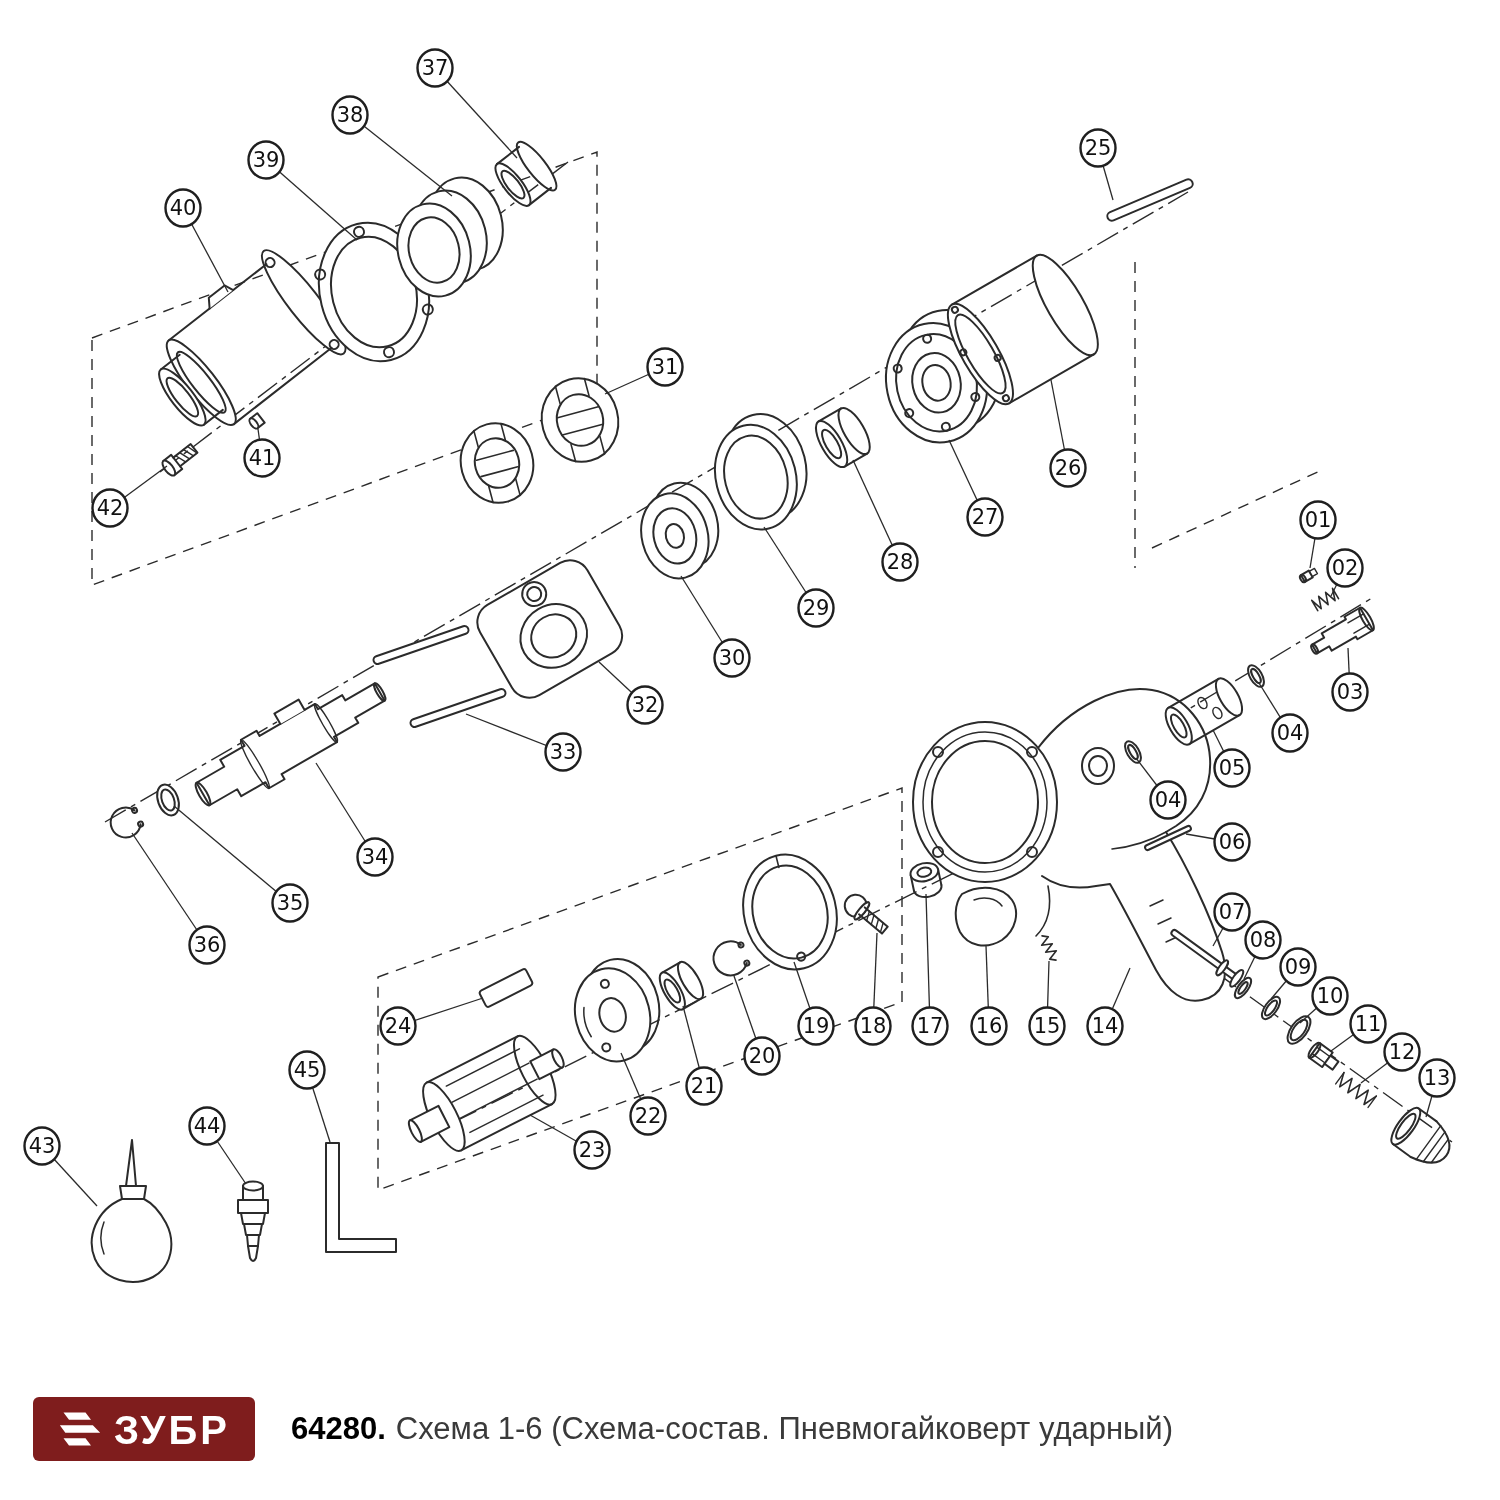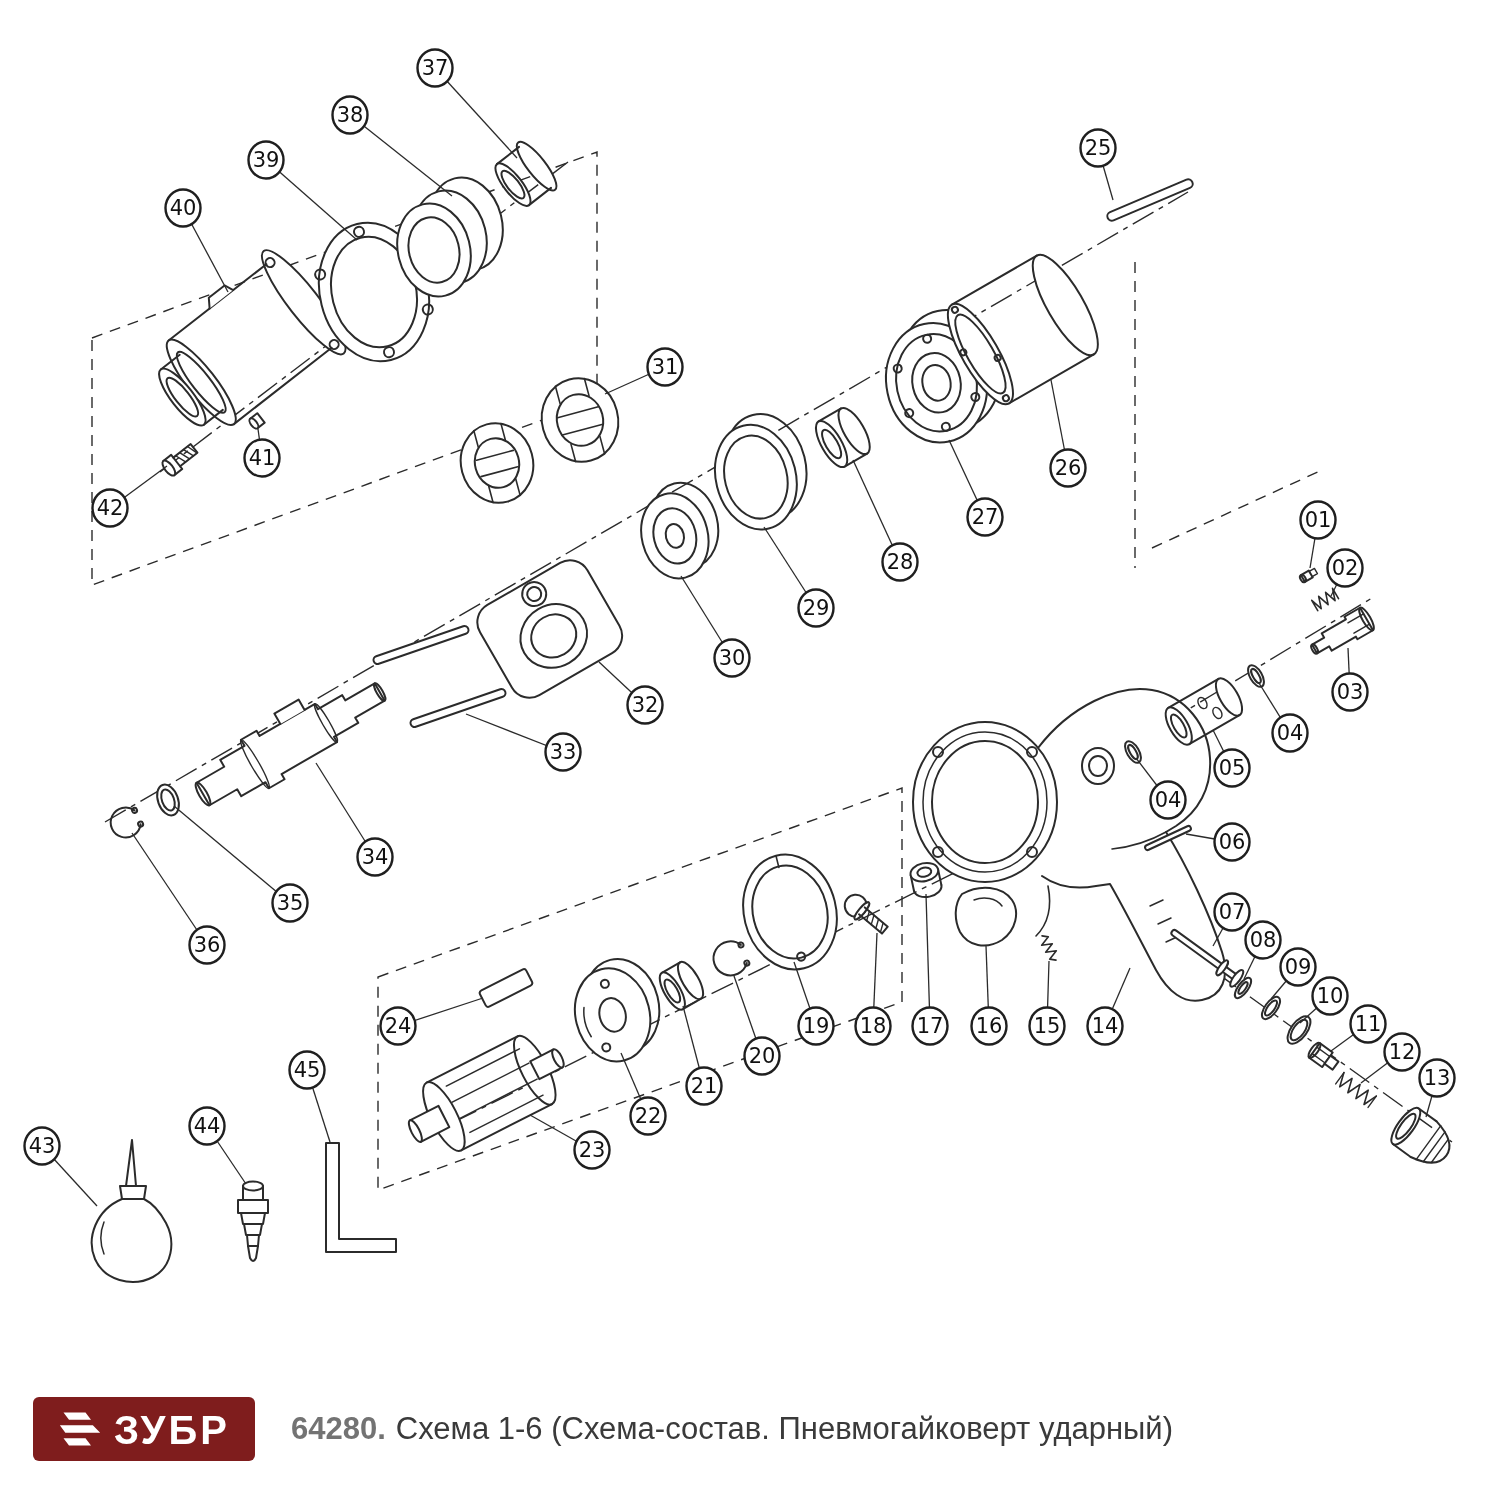--- a/index.html
+++ b/index.html
@@ -11,21 +11,21 @@
   .construction{stroke:#2b2b2b;stroke-width:1.4;fill:none;}
   #leader-layer line{stroke:#2b2b2b;stroke-width:1.3;}
   #callout-layer ellipse{fill:#fff;stroke:#1f1f1f;stroke-width:2.4;}
   #callout-layer text{font:400 21px "DejaVu Sans",sans-serif;fill:#111;text-anchor:middle;}
   
   .footer{position:absolute;left:33px;top:1396px;height:66px;display:flex;align-items:center;}
   .logo-box{width:222px;height:64px;background:#7f1d1d;display:flex;align-items:center;
             justify-content:center;gap:12px;border-radius:6px;}
   .logo-text{color:#fff;font:700 40px "Liberation Sans",sans-serif;letter-spacing:3px;padding-top:2px;}
   .caption{margin-left:36px;font-size:31px;color:#3a3a3a;white-space:nowrap;}
-  .caption .code{font-weight:700;color:#737373;margin-right:10px;}
+  .caption .code{font-weight:700;color:#000000;margin-right:10px;}
 </style>
 </head>
 <body>
 
 <div class="page">
 
 <svg class="diagram" width="1500" height="1500" viewBox="0 0 1500 1500" xmlns="http://www.w3.org/2000/svg">
 
   <g class="construction">
     <path d="M92,338 L597,152 L597,400 L92,585 Z" stroke-dasharray="11 8"></path>

